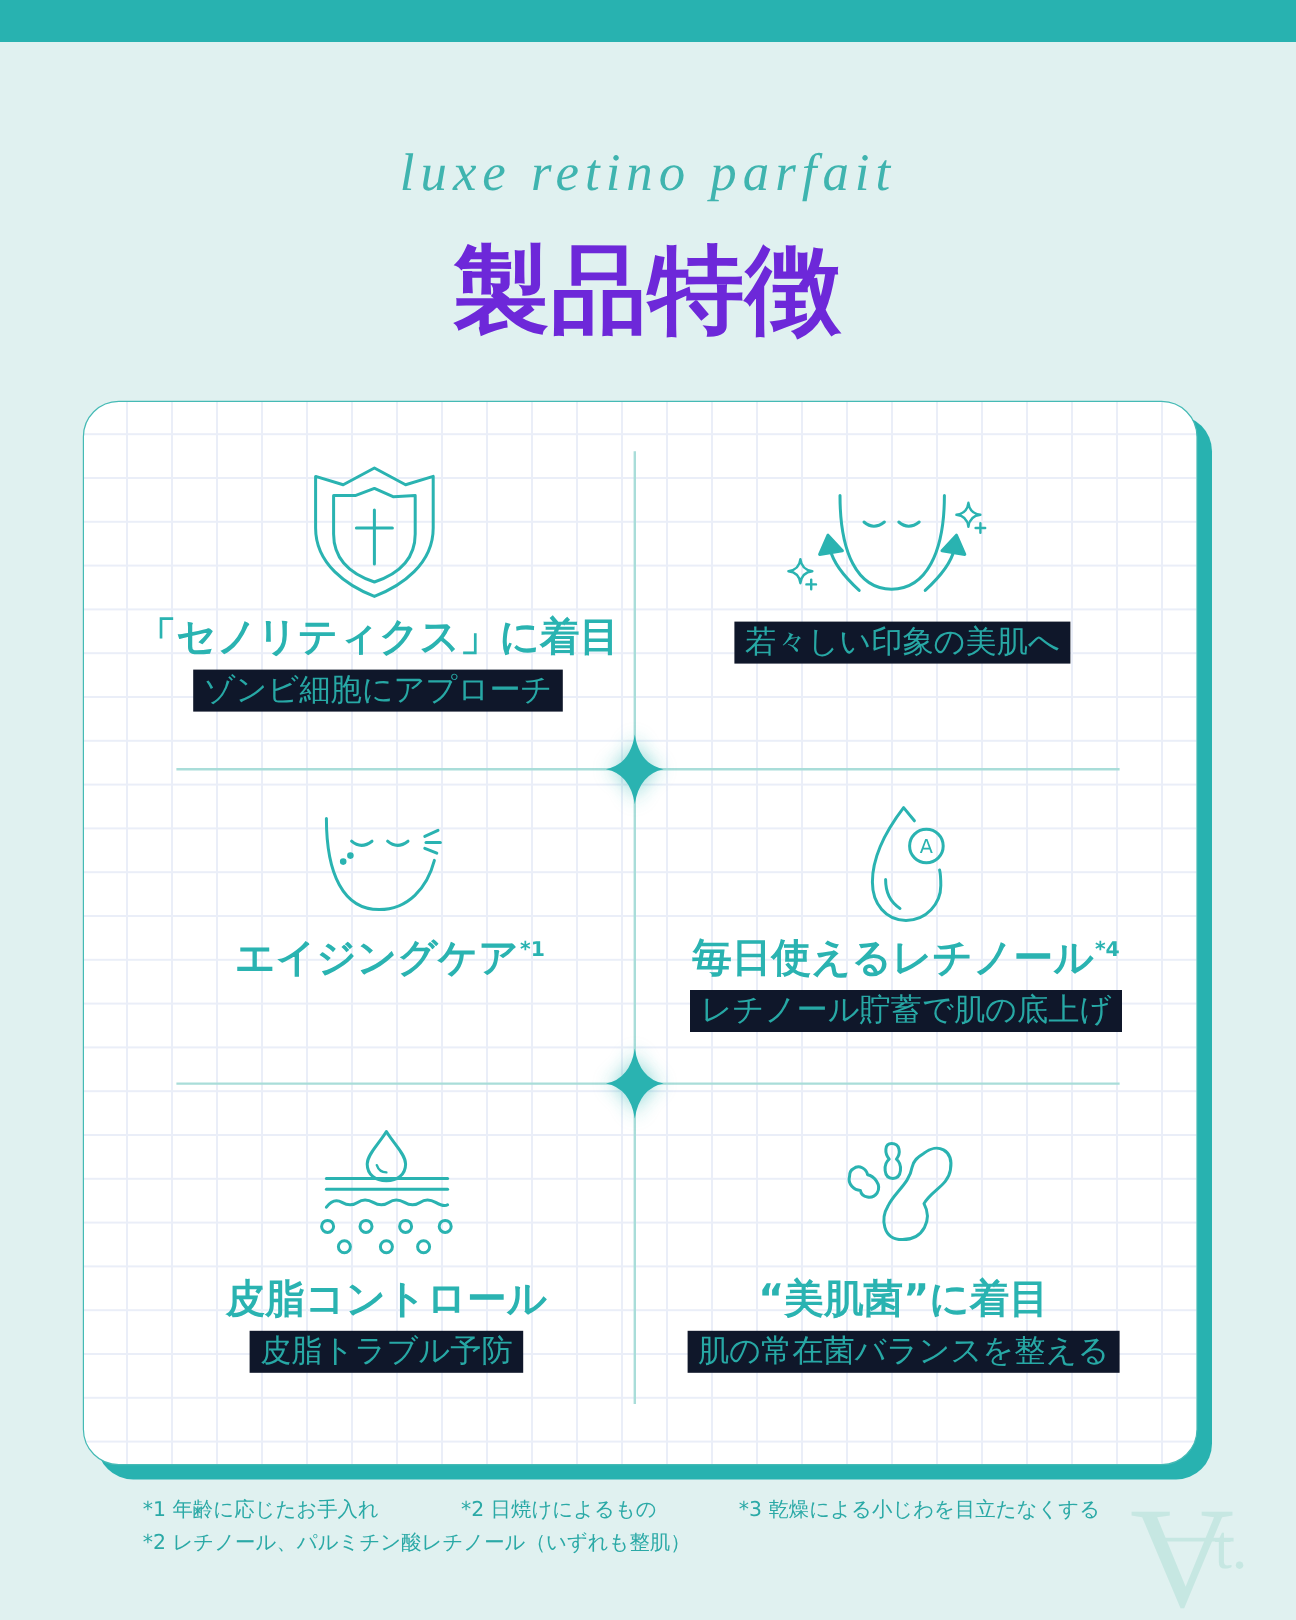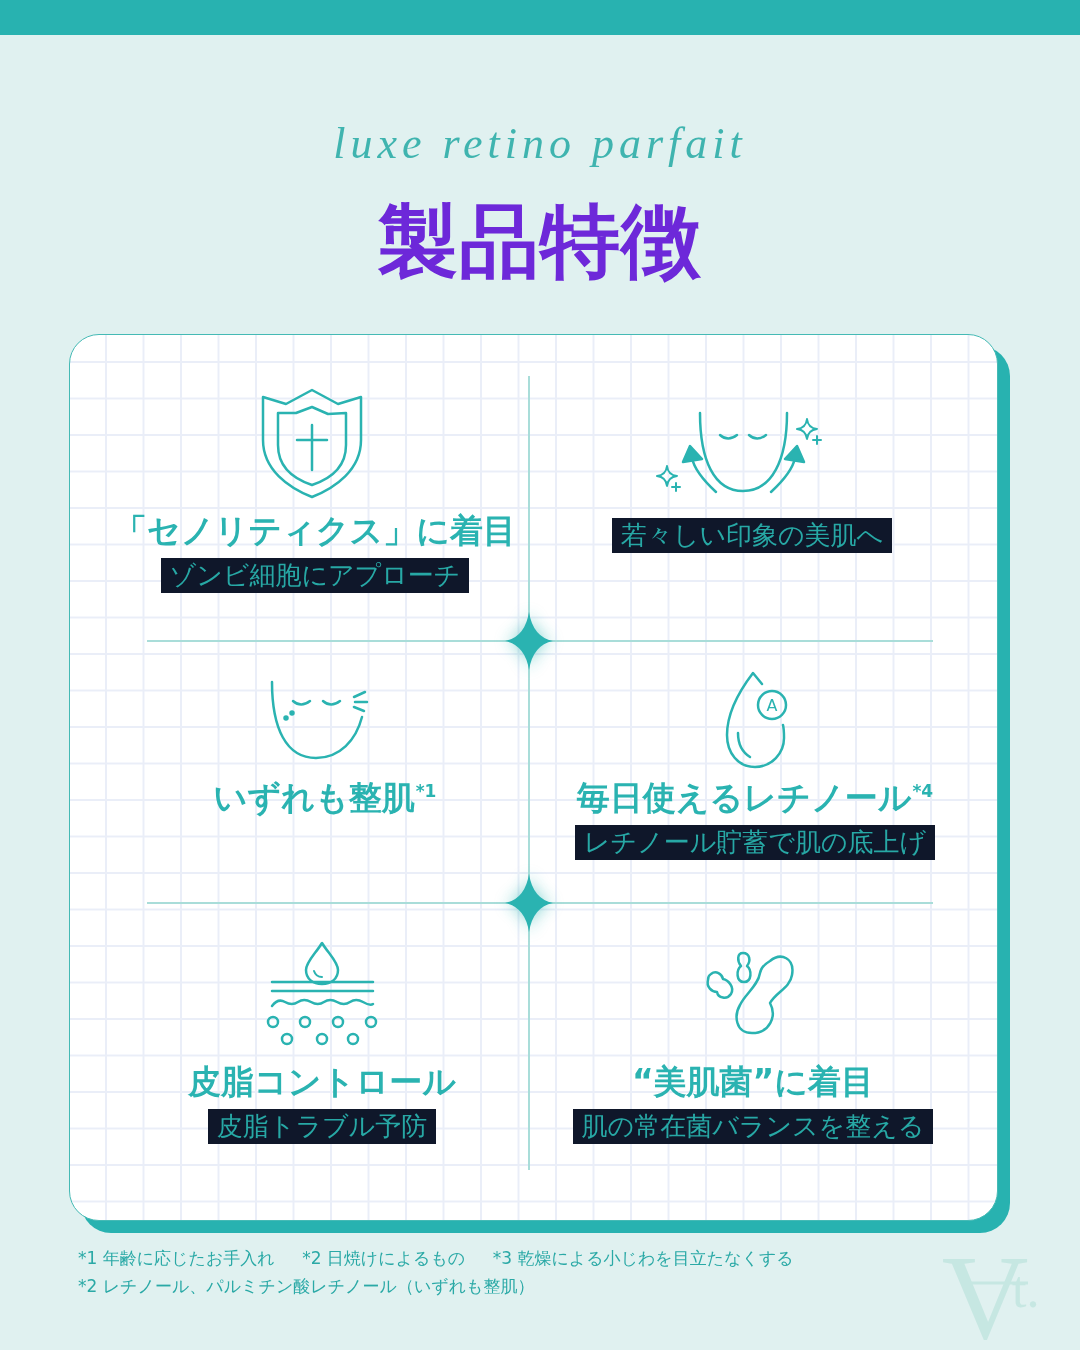--- a/index.html
+++ b/index.html
@@ -45,21 +45,21 @@
   }
   .chip {
     display: inline-block; margin-top: 7px; padding: 0 9px; background: #0f172a;
     color: #27a8a5; font-size: 26px; line-height: 35px; white-space: nowrap;
   }
   .chip .sup { font-size: 14px; position: relative; top: -10px; }
   .footnotes {
     position: absolute; left: 78px; top: 1244px; color: #2aa9a6;
     font-size: 17px; line-height: 28px; white-space: nowrap;
   }
-  .footnotes .item { margin-right: 22px; }
+  .footnotes .item { margin-right: 22px; margin-left: 41px; }
 </style>
 </head>
 <body>
 
 <div class="top-bar"></div>
 
 <div class="script-title">luxe retino parfait</div>
 <div class="main-title">製品特徴</div>
 
 <div class="card-shadow"></div>
@@ -159,21 +159,21 @@
 <div class="feature" style="left:75px; top:511px;">
   <div class="feature-title">「セノリティクス」に着目</div>
   <div class="chip">ゾンビ細胞にアプローチ</div>
 </div>
 
 <div class="feature" style="left:512px; top:511px;">
   <div class="chip">若々しい印象の美肌へ</div>
 </div>
 
 <div class="feature" style="left:85px; top:778px;">
-  <div class="feature-title"><span>いずれも整肌</span><span class="sup">*1</span></div>
+  <div class="feature-title"><span>エイジングケア</span><span class="sup">*1</span></div>
 </div>
 
 <div class="feature" style="left:515px; top:778px;text-align:center;">
   <div class="feature-title"><span>毎日使えるレチノール</span><span class="sup">*4</span></div>
   <div class="chip">レチノール貯蓄で肌の底上げ</div>
 </div>
 
 <div class="feature" style="left:82px; top:1062px;">
   <div class="feature-title">皮脂コントロール</div>
   <div class="chip">皮脂トラブル予防</div>

